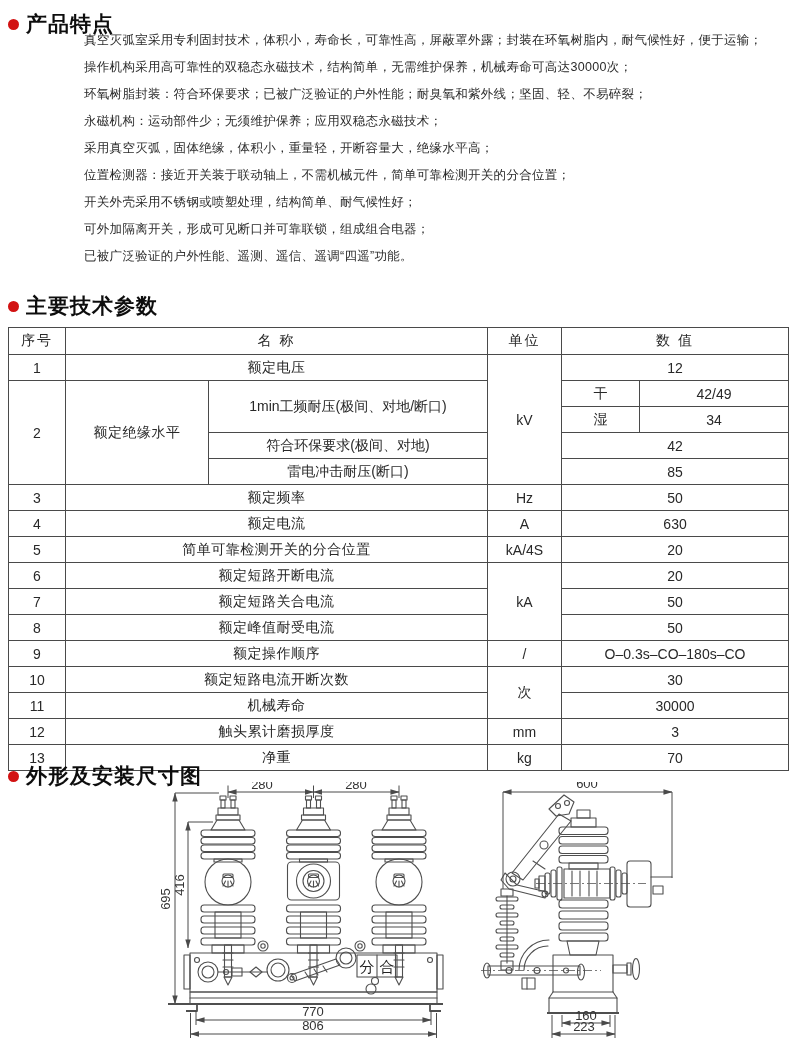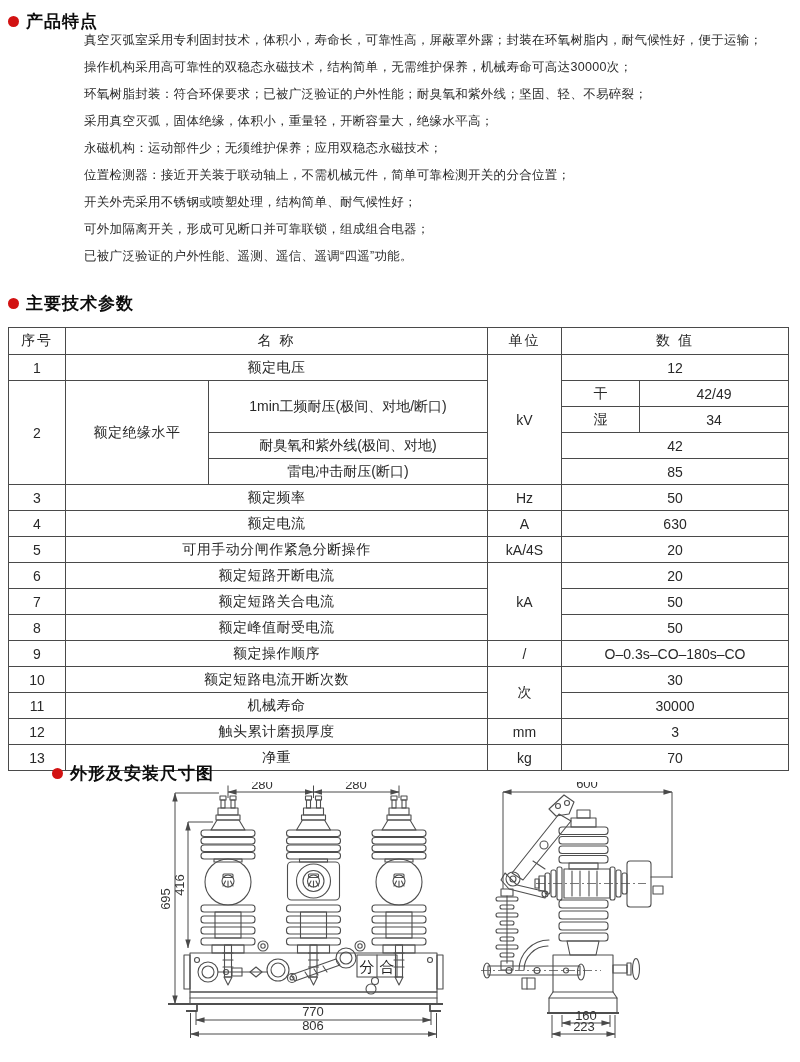--- a/index.html
+++ b/index.html
@@ -1,19 +1,19 @@
 <!DOCTYPE html>
 <html><head>
 <meta charset="utf-8">
 <style>
   html,body{margin:0;padding:0;background:#ffffff;}
   .page{position:relative;width:800px;height:1062px;background:#fff;overflow:hidden;
         font-family:"Liberation Sans","DejaVu Sans",sans-serif;color:#2b2b2b;}
   .sec-title{position:absolute;left:8px;display:flex;align-items:center;gap:7px;
-             font-size:17px;font-weight:700;color:#0d0d0d;letter-spacing:1px;white-space:nowrap;text-align:right;}
+             font-size:21px;font-weight:700;color:#0d0d0d;letter-spacing:1px;white-space:nowrap;text-align:right;}
   .dot{width:11px;height:11px;border-radius:50%;background:#d21212;flex:0 0 auto;}
   .features{position:absolute;left:36px;top:27px;width:756px;}
   .feat{height:27px;line-height:27px;font-size:12.5px;letter-spacing:.3px;
         white-space:nowrap;color:#2b2b2b;margin-left:48px;}
   table.params{position:absolute;left:8px;top:327px;width:780px;border-collapse:collapse;
                table-layout:fixed;font-size:14px;color:#282828;}
   table.params td{border:1px solid #4a4a4a;border-top-width:1.5px;border-bottom-width:1.5px;
                   height:25px;padding:0 2px;text-align:center;vertical-align:middle;
                   overflow:hidden;white-space:nowrap;}
   table.params tr.hdr td{height:26px;letter-spacing:2px;}
@@ -34,22 +34,22 @@
 
   <div class="sec-title" style="top:10px;">
     <span class="dot"></span>
     <span>产品特点</span>
   </div>
 
   <div class="features">
     <div class="feat">真空灭弧室采用专利固封技术，体积小，寿命长，可靠性高，屏蔽罩外露；封装在环氧树脂内，耐气候性好，便于运输；</div>
     <div class="feat">操作机构采用高可靠性的双稳态永磁技术，结构简单，无需维护保养，机械寿命可高达30000次；</div>
     <div class="feat">环氧树脂封装：符合环保要求；已被广泛验证的户外性能；耐臭氧和紫外线；坚固、轻、不易碎裂；</div>
+    <div class="feat">永磁机构：运动部件少；无须维护保养；应用双稳态永磁技术；</div>
     <div class="feat">采用真空灭弧，固体绝缘，体积小，重量轻，开断容量大，绝缘水平高；</div>
-    <div class="feat">永磁机构：运动部件少；无须维护保养；应用双稳态永磁技术；</div>
     <div class="feat">位置检测器：接近开关装于联动轴上，不需机械元件，简单可靠检测开关的分合位置；</div>
     <div class="feat">开关外壳采用不锈钢或喷塑处理，结构简单、耐气候性好；</div>
     <div class="feat">可外加隔离开关，形成可见断口并可靠联锁，组成组合电器；</div>
     <div class="feat">已被广泛验证的户外性能、遥测、遥信、遥调“四遥”功能。</div>
   </div>
 
   <div class="sec-title" style="top:292px;">
     <span class="dot"></span>
     <span>主要技术参数</span>
   </div>
@@ -81,42 +81,42 @@
         <td rowspan="4" class="cell-name">额定绝缘水平</td>
         <td rowspan="2" class="cell-sub">1min工频耐压(极间、对地/断口)</td>
         <td>干</td>
         <td>42/49</td>
       </tr>
       <tr>
         <td>湿</td>
         <td>34</td>
       </tr>
       <tr>
-        <td class="cell-sub">耐臭氧和紫外线(极间、对地)</td>
+        <td class="cell-sub">符合环保要求(极间、对地)</td>
         <td colspan="2">42</td>
       </tr>
       <tr>
         <td class="cell-sub">雷电冲击耐压(断口)</td>
         <td colspan="2">85</td>
       </tr>
       <tr>
         <td>3</td>
         <td colspan="2" class="cell-name">额定频率</td>
         <td>Hz</td>
         <td colspan="2">50</td>
       </tr>
       <tr>
         <td>4</td>
         <td colspan="2" class="cell-name">额定电流</td>
         <td>A</td>
         <td colspan="2">630</td>
       </tr>
       <tr>
         <td>5</td>
-        <td colspan="2" class="cell-name">可用手动分闸作紧急分断操作</td>
+        <td colspan="2" class="cell-name">简单可靠检测开关的分合位置</td>
         <td>kA/4S</td>
         <td colspan="2">20</td>
       </tr>
       <tr>
         <td>6</td>
         <td colspan="2" class="cell-name">额定短路开断电流</td>
         <td rowspan="3">kA</td>
         <td colspan="2">20</td>
       </tr>
       <tr>
@@ -154,21 +154,21 @@
       </tr>
       <tr>
         <td>13</td>
         <td colspan="2" class="cell-name">净重</td>
         <td>kg</td>
         <td colspan="2">70</td>
       </tr>
     </tbody>
   </table>
 
-  <div class="sec-title" style="top:762px;margin-left:44px;">
+  <div class="sec-title" style="top:762px;">
     <span class="dot"></span>
     <span>外形及安装尺寸图</span>
   </div>
 
   <svg class="drawings" viewBox="0 0 800 280">
     <defs>
       <marker id="ar" viewBox="0 0 10 6" refX="9.5" refY="3" markerWidth="9" markerHeight="5.4" orient="auto-start-reverse">
         <path d="M0,0 L10,3 L0,6 z" fill="#4a4a4a"></path>
       </marker>
       <g id="emblem">

